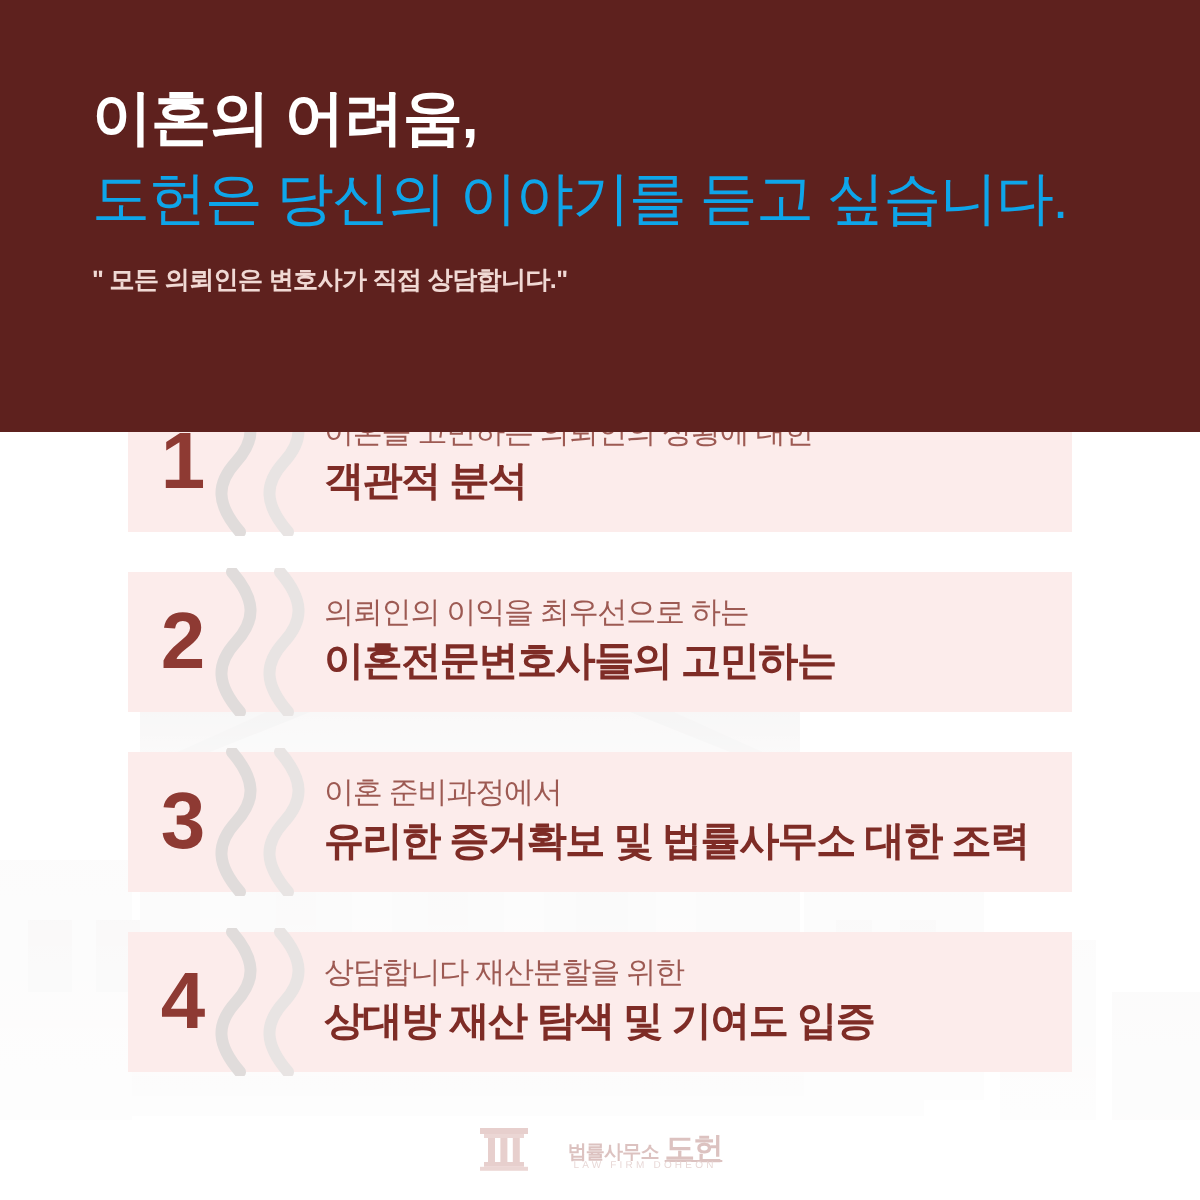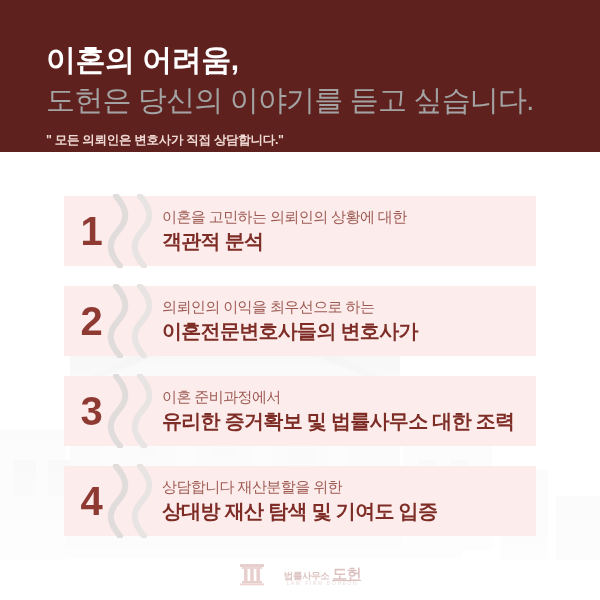--- a/index.html
+++ b/index.html
@@ -39,21 +39,21 @@
     width: 100%;
     height: 100%;
   }
 
   
   .header {
     position: absolute;
     left: 0;
     top: 0;
     width: 600px;
-    height: 152px;
+    height: 216px;
     background: #5e211e;
     z-index: 3;
     box-sizing: border-box;
     padding: 0 0 0 46px;
   }
   .title-line1 {
     position: absolute;
     left: 46px;
     top: 45px;
     font-size: 30px;
@@ -62,21 +62,21 @@
     letter-spacing: -0.5px;
     line-height: 1;
     white-space: nowrap;
   }
   .title-line2 {
     position: absolute;
     left: 46px;
     top: 86px;
     font-size: 29px;
     font-weight: 300;
-    color: #a3a3a3;
+    color: #0ea5e9;
     letter-spacing: -0.8px;
     line-height: 1;
     white-space: nowrap;
   }
   .tagline {
     position: absolute;
     left: 46px;
     top: 134px;
     font-size: 12.5px;
     font-weight: bold;
@@ -301,21 +301,21 @@
     <div class="row gapn">
       <div class="row-number">2</div>
       <div class="chevrons">
         <svg viewBox="0 0 62 74" xmlns="http://www.w3.org/2000/svg" aria-hidden="true">
           <path d="M10 2 C22 16, 22 26, 12 37 C2 48, 2 58, 14 72" fill="none" stroke="#e0dcdb" stroke-width="6" stroke-linecap="round"></path>
           <path d="M34 2 C46 16, 46 26, 36 37 C26 48, 26 58, 38 72" fill="none" stroke="#e8e4e3" stroke-width="6" stroke-linecap="round"></path>
         </svg>
       </div>
       <div class="row-text">
         <div class="t1">의뢰인의 이익을 최우선으로 하는</div>
-        <div class="t2">이혼전문변호사들의 변호사가</div>
+        <div class="t2">이혼전문변호사들의 고민하는</div>
       </div>
     </div>
 
     <div class="row gapn">
       <div class="row-number">3</div>
       <div class="chevrons">
         <svg viewBox="0 0 62 74" xmlns="http://www.w3.org/2000/svg" aria-hidden="true">
           <path d="M10 2 C22 16, 22 26, 12 37 C2 48, 2 58, 14 72" fill="none" stroke="#e0dcdb" stroke-width="6" stroke-linecap="round"></path>
           <path d="M34 2 C46 16, 46 26, 36 37 C26 48, 26 58, 38 72" fill="none" stroke="#e8e4e3" stroke-width="6" stroke-linecap="round"></path>
         </svg>

